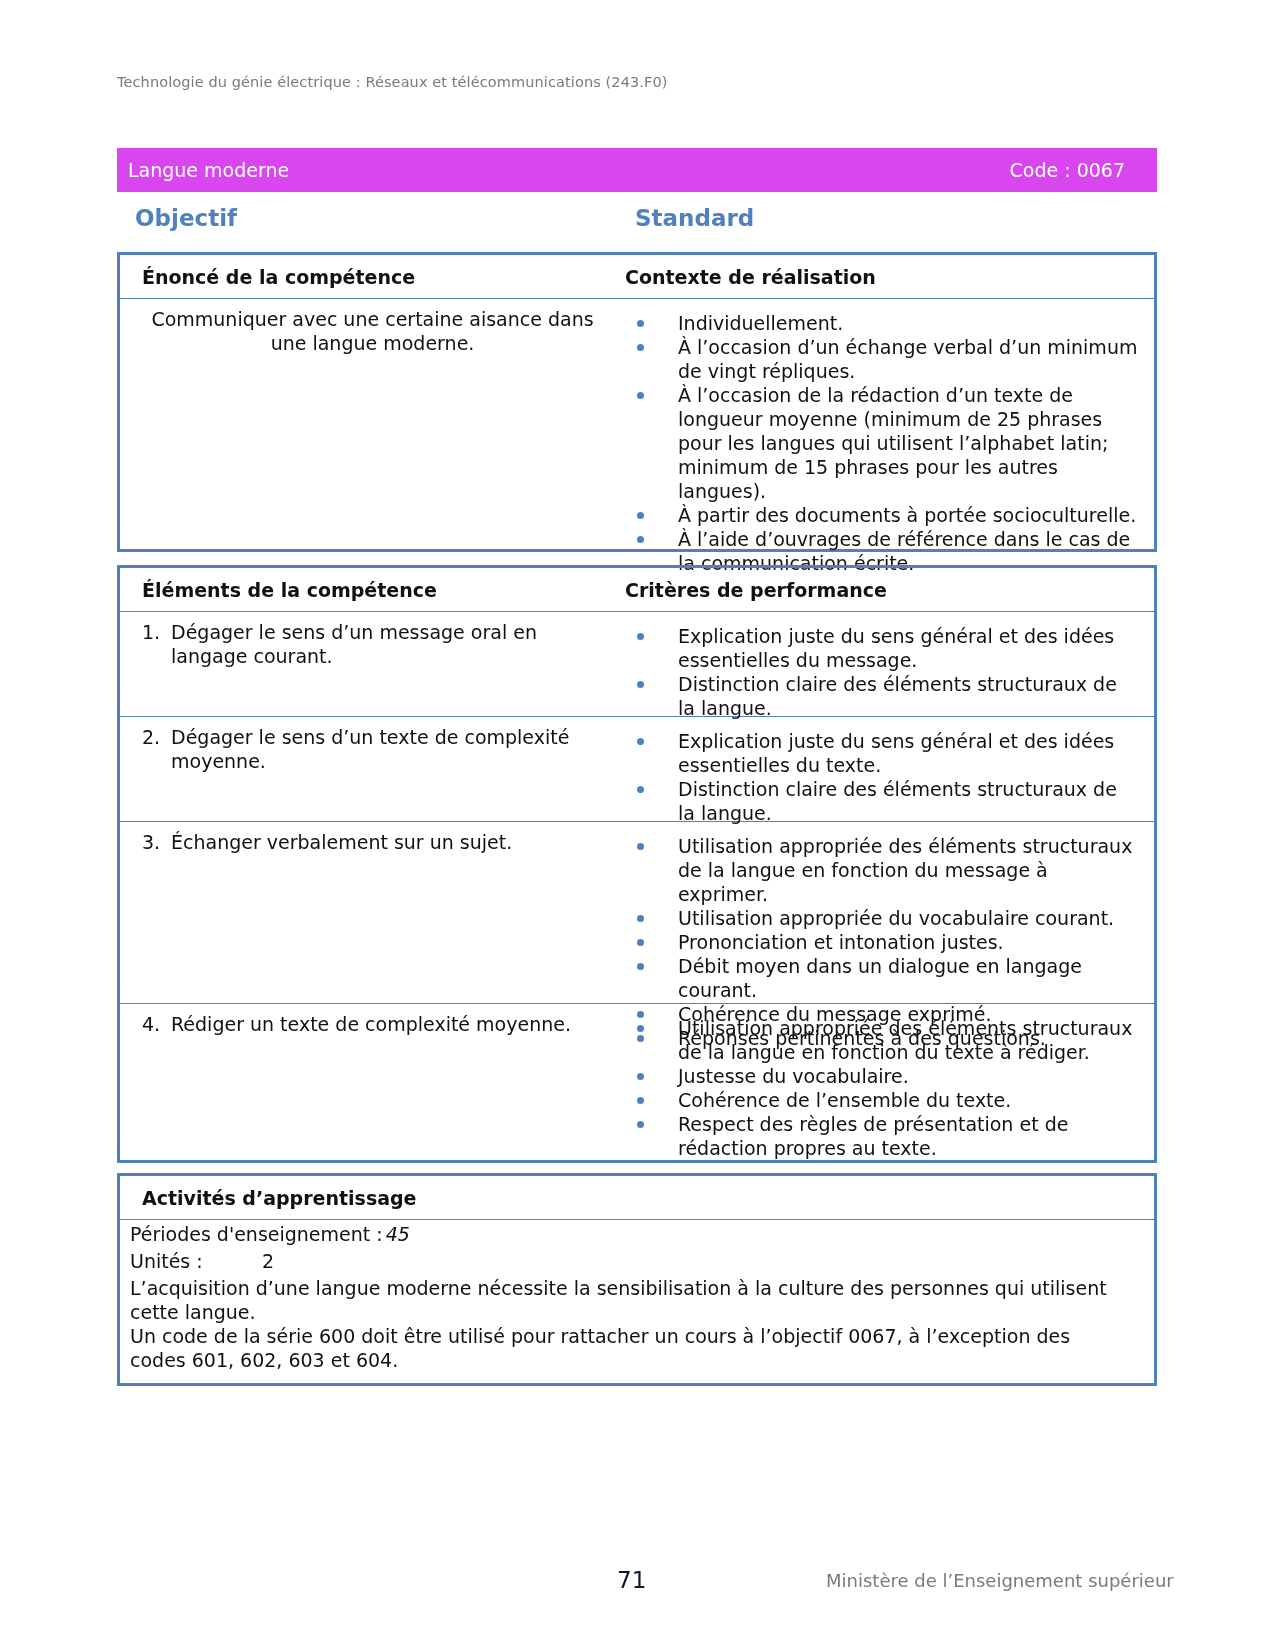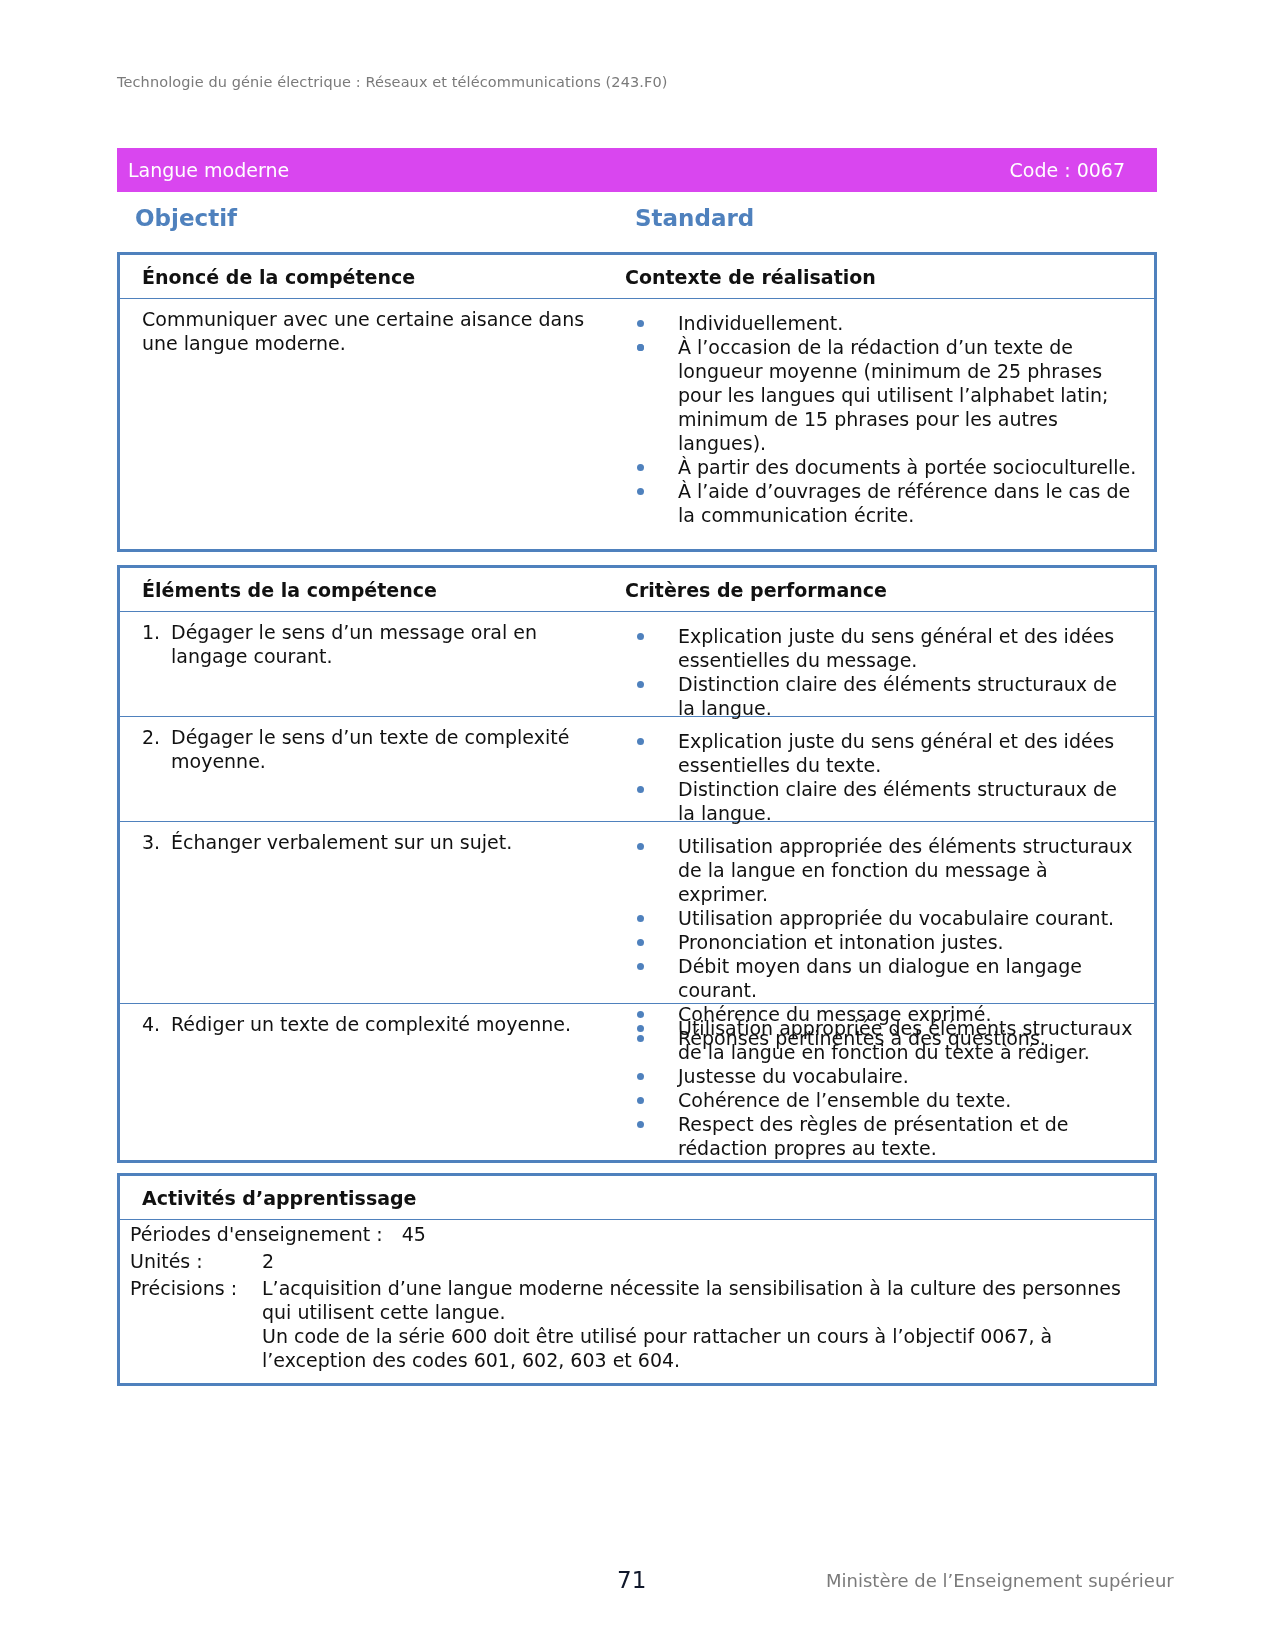--- a/index.html
+++ b/index.html
@@ -29,21 +29,21 @@
     border: 3px solid #4f81bd;
   }
   .box .row { display: flex; border-top: 1.5px solid #4f81bd; }
   .box .row:first-child { border-top: none; }
   .box .cell-left { width: 505px; box-sizing: border-box; padding: 0 22px; }
   .box .cell-right { flex: 1; box-sizing: border-box; padding: 0 8px 0 0; }
   .box .head { height: 43px; align-items: center; }
   .box .head .cell-left, .box .head .cell-right { font-weight: bold; font-size: 19px; }
   .box .head .cell-right { padding-left: 0; }
 
-  .body-text { font-size: 19px; line-height: 24px; }
+  .body-text { font-size: 19px; line-height: 24px; text-align: center; }
   ul.bullets { list-style: none; margin: 8px; padding: 0; }
   ul.bullets li {
     position: relative; padding-left: 45px; font-size: 19px; line-height: 24px;
   }
   ul.bullets li .dot {
     position: absolute; left: 4px; top: 9px; width: 7px; height: 7px;
     border-radius: 50%; background: #4f81bd;
   }
   .numbered { display: flex; font-size: 19px; line-height: 24px; }
   .numbered .num { width: 29px; flex: none; }
@@ -76,21 +76,21 @@
 <div class="box" style="top:252px;">
   <div class="row head">
     <div class="cell-left">Énoncé de la compétence</div>
     <div class="cell-right">Contexte de réalisation</div>
   </div>
   <div class="row" style="height:250px;">
     <div class="cell-left body-text" style="padding-top:8px;">Communiquer avec une certaine aisance dans une langue moderne.</div>
     <div class="cell-right" style="padding-top:4px;">
       <ul class="bullets">
         <li><span class="dot"></span><span>Individuellement.</span></li>
-        <li><span class="dot"></span></li>
+        <li><span class="dot"></span><span>À l’occasion d’un échange verbal d’un minimum de vingt répliques.</span></li>
         <li><span class="dot"></span><span>À l’occasion de la rédaction d’un texte de longueur moyenne (minimum de 25 phrases pour les langues qui utilisent l’alphabet latin; minimum de 15 phrases pour les autres langues).</span></li>
         <li><span class="dot"></span><span>À partir des documents à portée socioculturelle.</span></li>
         <li><span class="dot"></span><span>À l’aide d’ouvrages de référence dans le cas de la communication écrite.</span></li>
       </ul>
     </div>
   </div>
 </div>
 
 <div class="box" style="top:565px;">
   <div class="row head">
@@ -165,28 +165,27 @@
   </div>
 </div>
 
 <div class="box" style="top:1173px;">
   <div class="row head">
     <div class="cell-left" style="width:auto;">Activités d’apprentissage</div>
   </div>
   <div class="row" style="display:block; padding:2px 10px 10px 10px; height:164px; box-sizing:border-box;">
     <div class="act-row" style="margin-bottom:3px;">
       <span>Périodes d'enseignement :</span>
-      <span style="margin-left:19px;">45</span>
+      <span style="margin-left:3px;font-style:italic;">45</span>
     </div>
     <div class="act-row" style="margin-bottom:3px;">
       <span class="act-label">Unités :</span>
       <span>2</span>
     </div>
     <div class="act-row">
-      <span class="act-label">Précisions :</span>
       <div style="flex:1; padding-right:20px;">
         <div>L’acquisition d’une langue moderne nécessite la sensibilisation à la culture des personnes qui utilisent cette langue.</div>
         <div>Un code de la série 600 doit être utilisé pour rattacher un cours à l’objectif 0067, à l’exception des codes 601, 602, 603 et 604.</div>
       </div>
     </div>
   </div>
 </div>
 
 <div class="page-number">71</div>
 <div class="footer-ministry">Ministère de l’Enseignement supérieur</div>

